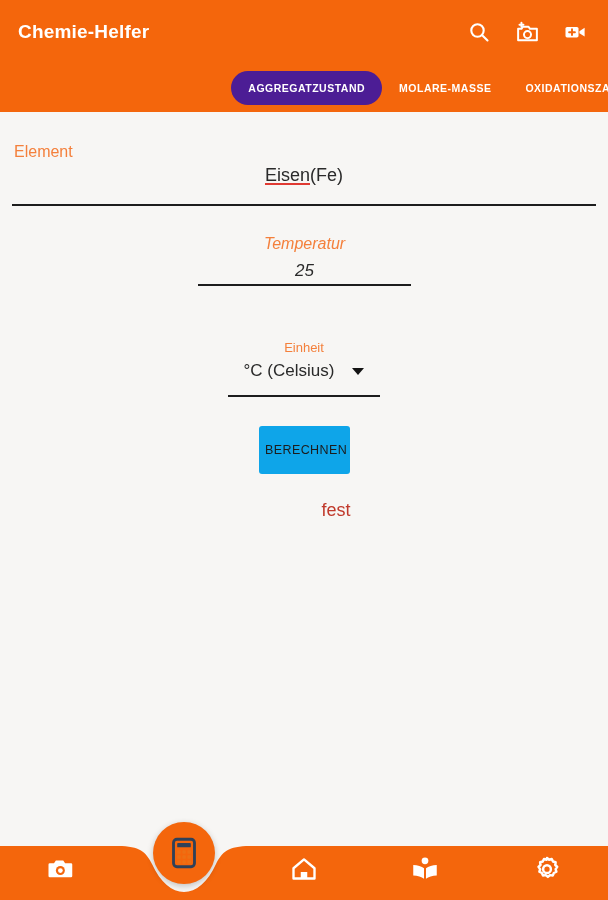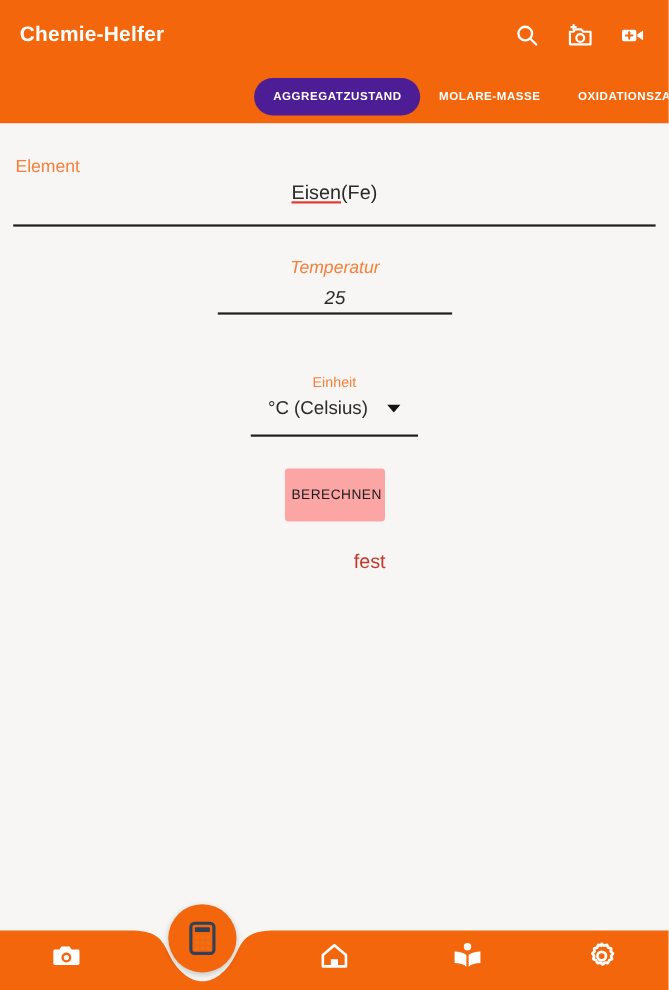--- a/index.html
+++ b/index.html
@@ -188,21 +188,21 @@
     border-top: 7px solid #141414;
   }
 
   
   .calc-button {
     position: absolute;
     left: 259px;
     top: 301px;
     width: 91px;
     height: 48px;
-    background: #fca5a5;
+    background: #0ea5e9;
     border: none;
     border-radius: 3px;
     color: #1c1c1c;
     font-family: "Liberation Sans", sans-serif;
     font-size: 12.5px;
     font-weight: normal;
     letter-spacing: 0.4px;
     cursor: pointer;
   }
 

